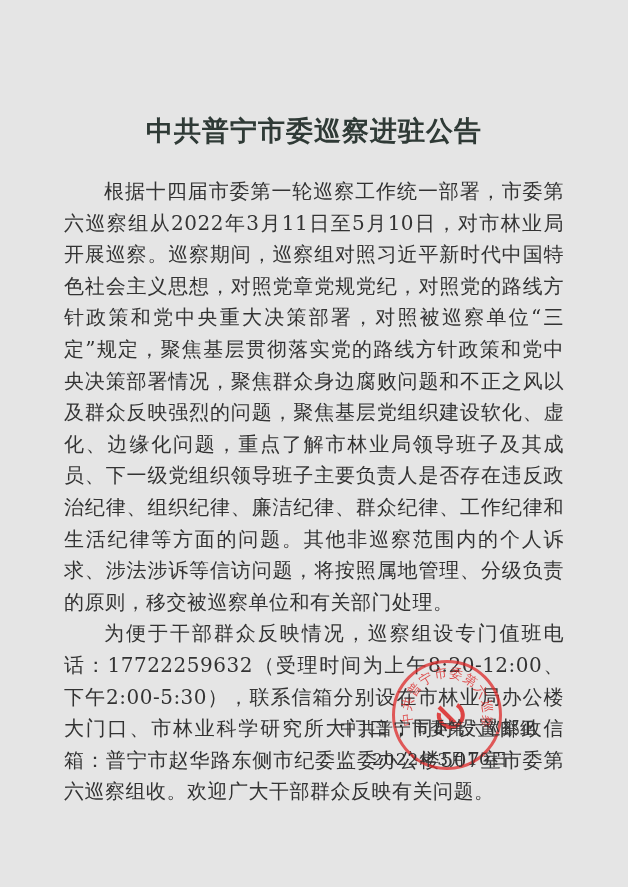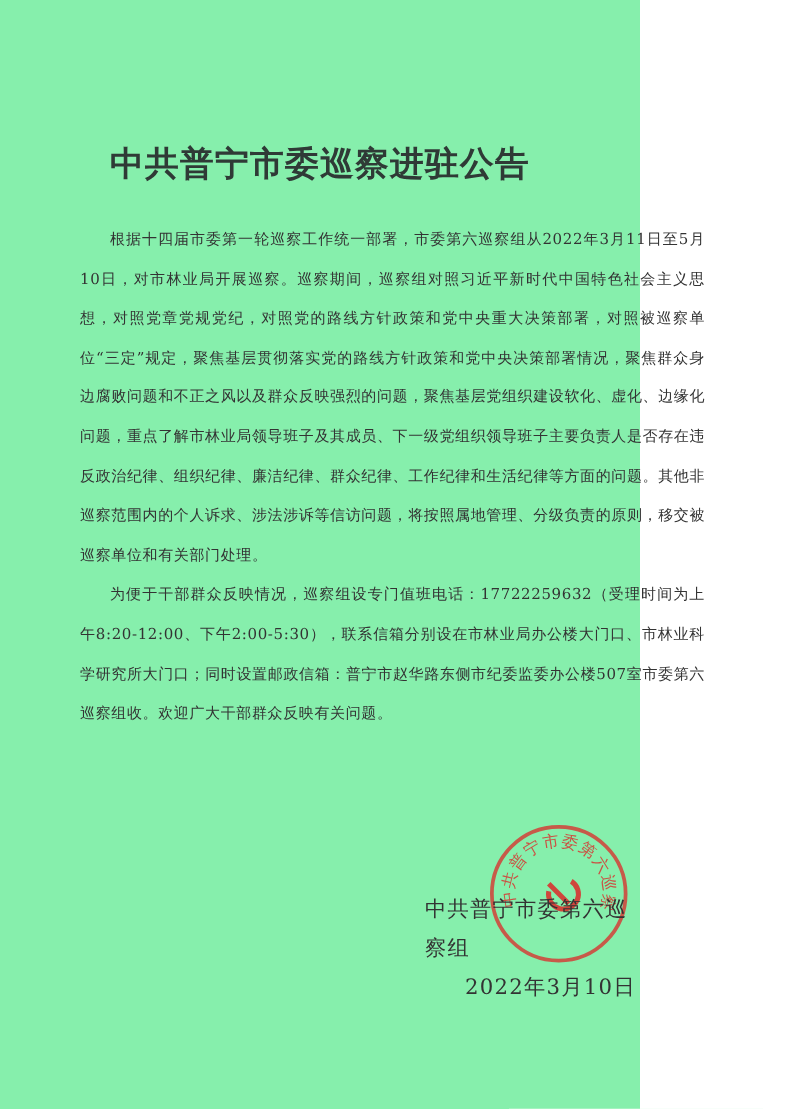--- a/index.html
+++ b/index.html
@@ -1,23 +1,23 @@
 <!DOCTYPE html>
 <html><head>
 <meta charset="utf-8">
 <style>
   html, body { margin: 0; padding: 0; background: #ffffff; }
   body { width: 628px; height: 887px; position: relative; overflow: hidden;
          font-family: "DejaVu Serif", "Liberation Serif", serif; color: #2a2a2a; }
-  .page { position: absolute; left: 0; top: 0; width: 512px; height: 887px; background: #86efac; }
+  .page { position: absolute; left: 0; top: 0; width: 628px; height: 887px; background: #e5e5e5; }
   .title { position: absolute; left: 0; right: 0; top: 113px; text-align: center;
            font-family: "DejaVu Serif", serif; font-weight: bold; font-size: 27px;
            letter-spacing: 1px; color: #2f3a36; }
   .body { position: absolute; left: 64px; width: 500px; top: 176px;
-          font-size: 12px; line-height: 31.6px; text-align: justify; letter-spacing: 0.5px; color: #333; }
+          font-size: 20px; line-height: 31.6px; text-align: justify; letter-spacing: 0.5px; color: #333; }
   .body p { margin: 0; text-indent: 2em; }
   .sig { position: absolute; left: 340px; top: 713px; font-size: 17px; line-height: 31px;
          color: #333; letter-spacing: 1px; }
   .sig .date { padding-left: 32px; }
   .seal { position: absolute; left: 392px; top: 660px; width: 104px; height: 104px;
           border: 3px solid rgba(220,40,40,0.75); border-radius: 50%; }
   .seal svg { position: absolute; left: 0; top: 0; }
 </style>
 </head>
 <body>

